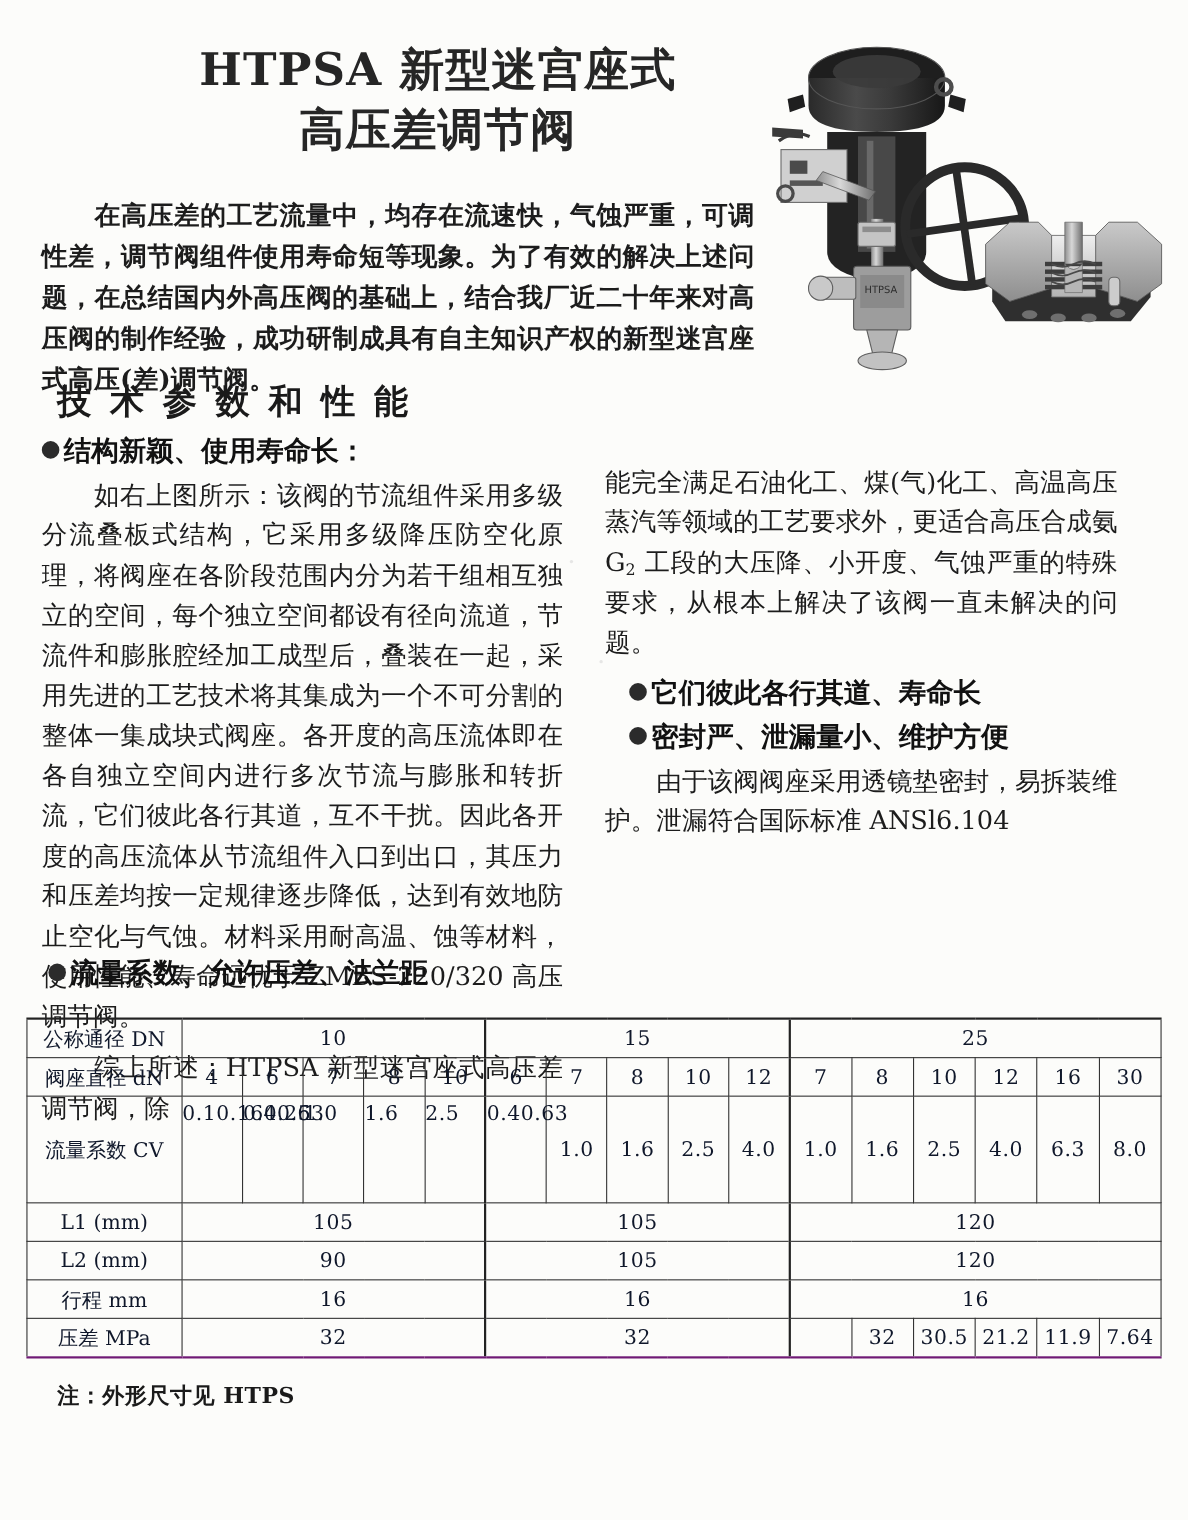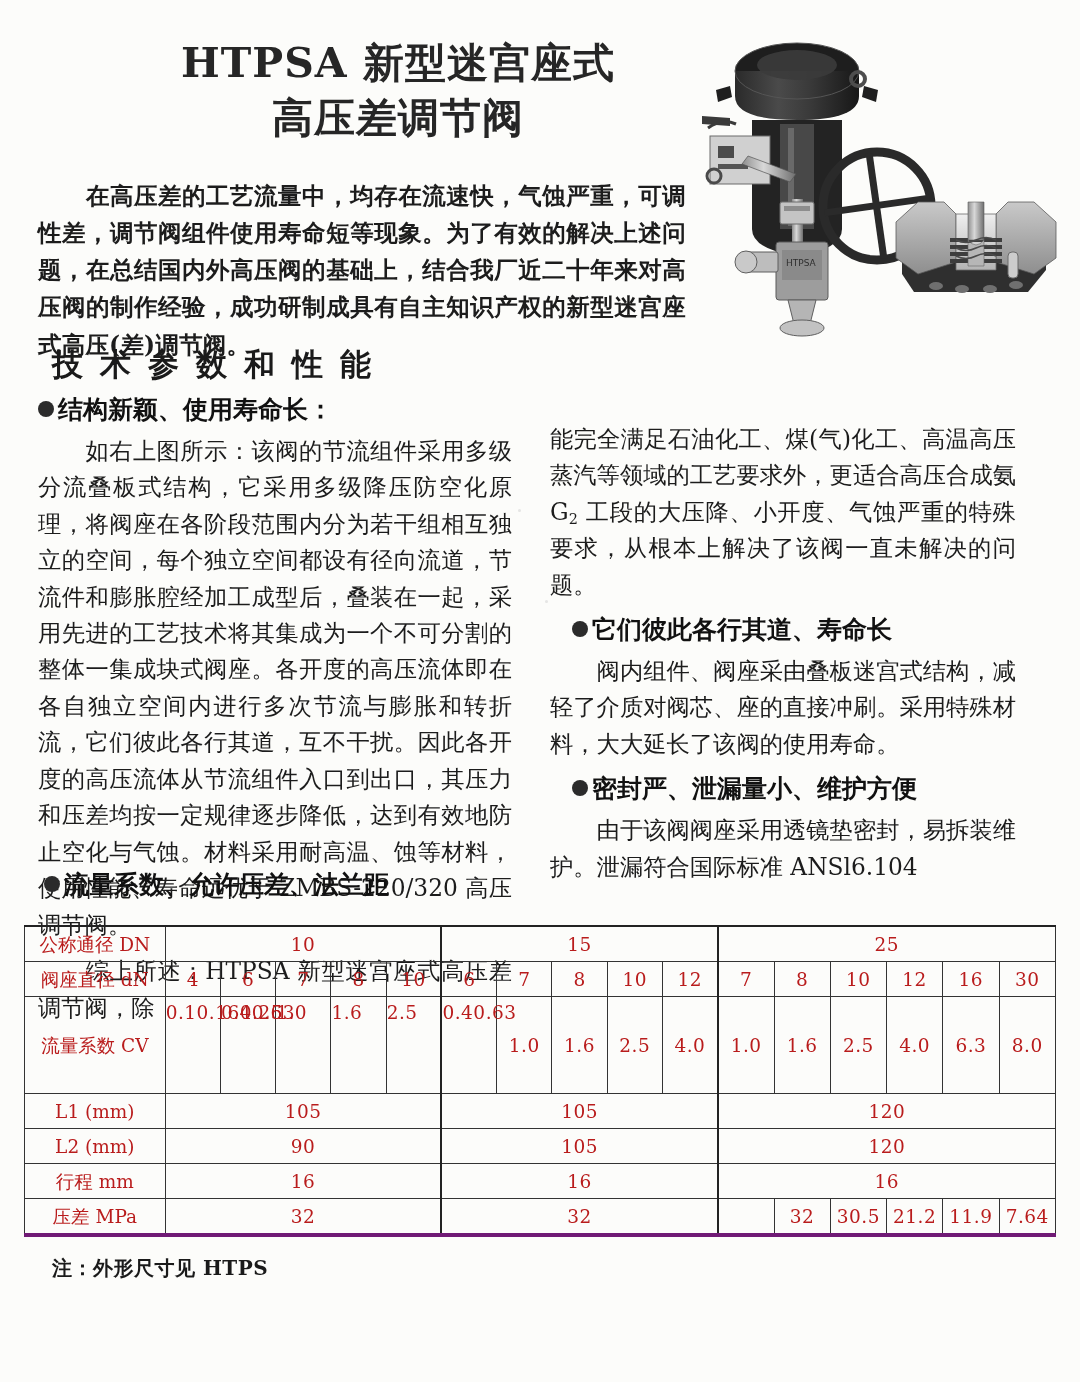--- a/index.html
+++ b/index.html
@@ -149,38 +149,38 @@
     left: 24px;
     top: 925px;
     width: 1032px;
   }
   table.spec {
     border-collapse: collapse;
     width: 1032px;
     table-layout: fixed;
     font-family: "DejaVu Serif", "Liberation Serif", serif;
     font-size: 18.5px;
-    color: #b91c1c;
+    color: #0f172a;
     border-radius: 25px;
   }
   table.spec td {
     border: 1px solid #333;
     text-align: center;
     vertical-align: middle;
     padding: 0;
     height: 34px;
     letter-spacing: 0.5px;
   }
   table.spec td.lbl {
     font-size: 18.5px;
     letter-spacing: 0px;
     padding: 0 4px;
   }
   table.spec td.outer-top { border-top: 2px solid #222; }
-  table.spec td.outer-bot { border-bottom: 4px solid #701a75; }
+  table.spec td.outer-bot { border-bottom: 2px solid #701a75; }
   td.cv-cell {
     height: 100px;
     position: relative;
   }
   .cv-stack {
     display: flex;
     flex-direction: row;
     justify-content: space-between;
     height: 96px;
     padding: 6px 0;
@@ -326,21 +326,20 @@
     <p class="body-par kai">　　如右上图所示：该阀的节流组件采用多级分流叠板式结构，它采用多级降压防空化原理，将阀座在各阶段范围内分为若干组相互独立的空间，每个独立空间都设有径向流道，节流件和膨胀腔经加工成型后，叠装在一起，采用先进的工艺技术将其集成为一个不可分割的整体一集成块式阀座。各开度的高压流体即在各自独立空间内进行多次节流与膨胀和转折流，它们彼此各行其道，互不干扰。因此各开度的高压流体从节流组件入口到出口，其压力和压差均按一定规律逐步降低，达到有效地防止空化与气蚀。材料采用耐高温、蚀等材料，使用性能、寿命远优于 ZMBS-220/320 高压调节阀。</p>
     <p class="body-par kai">　　综上所述：HTPSA 新型迷宫座式高压差调节阀，除</p>
   </div>
 
   <div class="col-right">
     <p class="body-par kai"><span>能完全满足石油化工、煤(气)化工、高温高压蒸汽等领域的工艺要求外，更适合高压合成氨 G</span><sub>2</sub><span> 工段的大压降、小开度、气蚀严重的特殊要求，从根本上解决了该阀一直未解决的问题。</span></p>
 
     <div class="bullet-head">
       <span class="dot"></span><span>它们彼此各行其道、寿命长</span>
     </div>
-    <p class="body-par kai">　　阀内组件、阀座采由叠板迷宫式结构，减轻了介质对阀芯、座的直接冲刷。采用特殊材料，大大延长了该阀的使用寿命。</p>
 
     <div class="bullet-head">
       <span class="dot"></span><span>密封严、泄漏量小、维护方便</span>
     </div>
     <p class="body-par kai">　　由于该阀阀座采用透镜垫密封，易拆装维护。泄漏符合国际标准 ANSl6.104</p>
   </div>
 
   <div class="flow-head">
     <span class="dot"></span><span>流量系数、允许压差、法兰距</span>
   </div>

